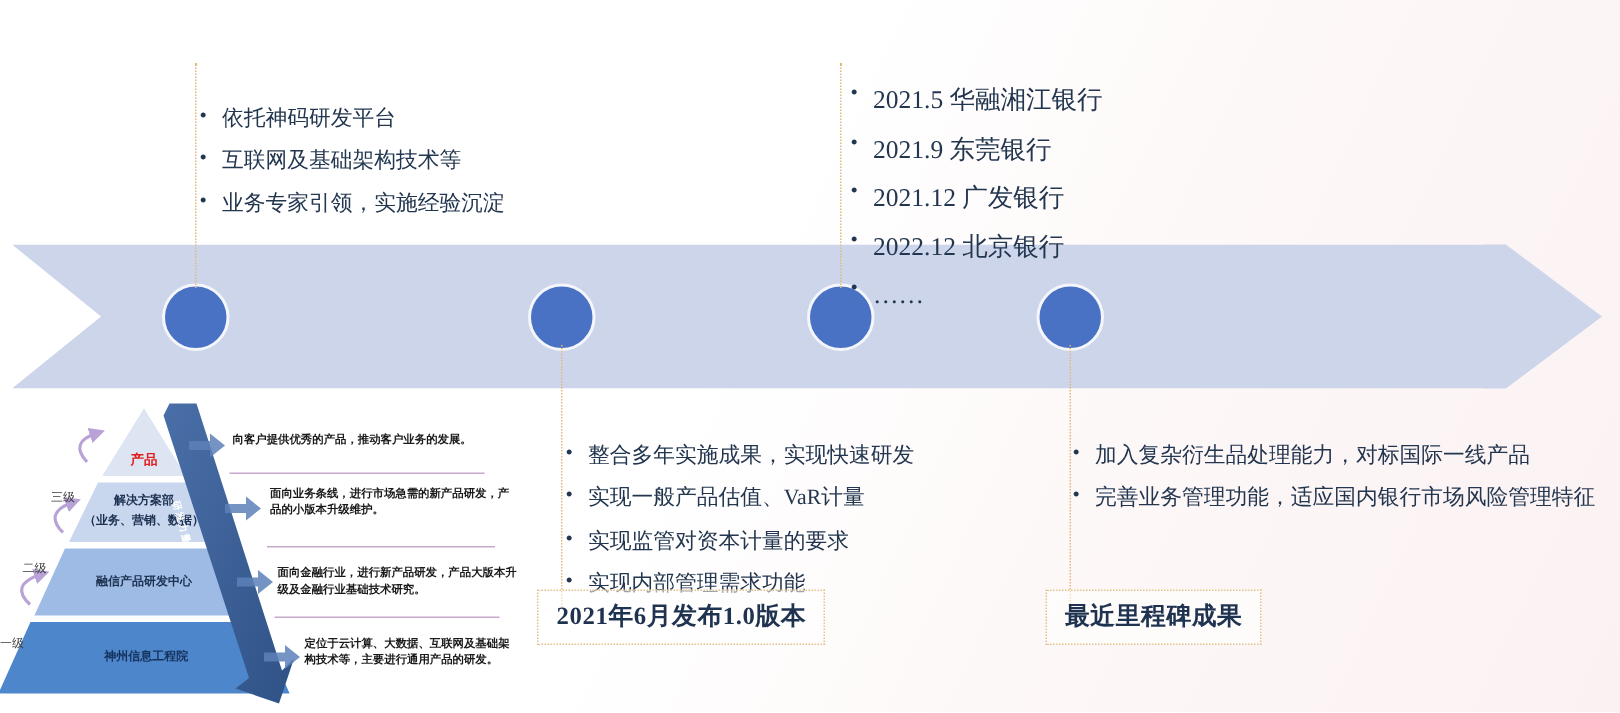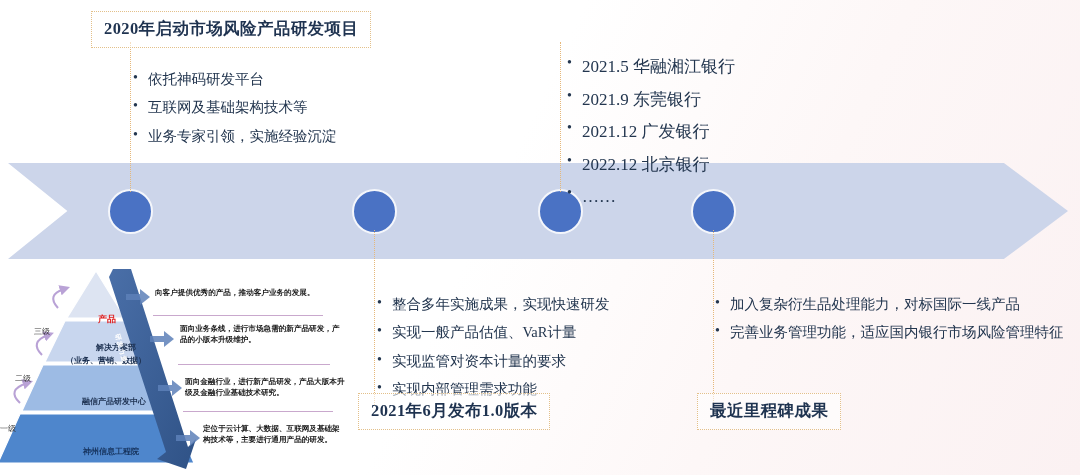--- a/index.html
+++ b/index.html
@@ -87,28 +87,27 @@
 
   .lvl-label {
     position: absolute;
     font-size: 8px;
     color: #3a3a3a;
     font-family: "Liberation Sans", sans-serif;
     white-space: nowrap;
   }
   .tier-text {
     position: absolute;
-    text-align: right;
+    text-align: center;
     font-size: 8px;
     font-weight: 700;
     color: #1c3050;
     line-height: 1.28;
-    font-family: Liberation Mono, monospace;
-    white-space: nowrap;
-    margin-top: 14px;
+    font-family: Liberation Serif, serif;
+    white-space: nowrap;
   }
   .tier-text.top { color: #e02020; font-size: 9px; }
   .tier-text.bottom { color: #15325c; }
 
   .pyr-desc {
     position: absolute;
     font-size: 7.6px;
     line-height: 1.45;
     color: #1a1a1a;
     font-weight: 700;
@@ -142,21 +141,20 @@
     <div class="node" style="left:344px;top:26px;"></div>
     <div class="node" style="left:530px;top:26px;"></div>
     <div class="node" style="left:683px;top:26px;"></div>
   </div>
 
   <div class="connector" style="left:130px;top:42px;height:150px;"></div>
   <div class="connector" style="left:560px;top:42px;height:150px;"></div>
   <div class="connector" style="left:374px;top:230px;height:175px;"></div>
   <div class="connector" style="left:713px;top:230px;height:175px;"></div>
 
-  <div class="callout-box" style="left:91px;top:11px;">2020年启动市场风险产品研发项目</div>
   <ul class="bullets" style="left:131px;top:68px;">
     <li>依托神码研发平台</li>
     <li>互联网及基础架构技术等</li>
     <li>业务专家引领，实施经验沉淀</li>
   </ul>
 
   <ul class="bullets" style="left:565px;top:53px;font-size:17px;">
     <li>2021.5 华融湘江银行</li>
     <li>2021.9 东莞银行</li>
     <li>2021.12 广发银行</li>
@@ -220,21 +218,21 @@
     <span class="lvl-label" style="left:15px;top:110px;">二级</span>
     <span class="lvl-label" style="left:0px;top:160px;">一级</span>
 
     <span class="tier-text top" style="left:76px;top:38px;width:40px;">产品</span>
 
     <span class="tier-text" style="left:56px;top:66px;width:80px;">解决方案部</span>
     <span class="tier-text" style="left:46px;top:79px;width:100px;">（业务、营销、数据）</span>
 
     <span class="tier-text" style="left:46px;top:120px;width:100px;">融信产品研发中心</span>
 
-    <span class="tier-text bottom" style="left:24px;top:170px;width:115px;">神州信息工程院</span>
+    <span class="tier-text bottom" style="left:40px;top:170px;width:115px;">神州信息工程院</span>
 
     <span class="diag-label" style="left:121px;top:70px;">研发力量</span>
 
     <div class="pyr-desc" style="left:155px;top:24px;width:180px;">向客户提供优秀的产品，推动客户业务的发展。</div>
     <div class="pyr-rule" style="left:153px;top:52px;width:170px;"></div>
 
     <div class="pyr-desc" style="left:180px;top:60px;width:160px;">面向业务条线，进行市场急需的新产品研发，产品的小版本升级维护。</div>
     <div class="pyr-rule" style="left:178px;top:101px;width:152px;"></div>
 
     <div class="pyr-desc" style="left:185px;top:113px;width:160px;">面向金融行业，进行新产品研发，产品大版本升级及金融行业基础技术研究。</div>

